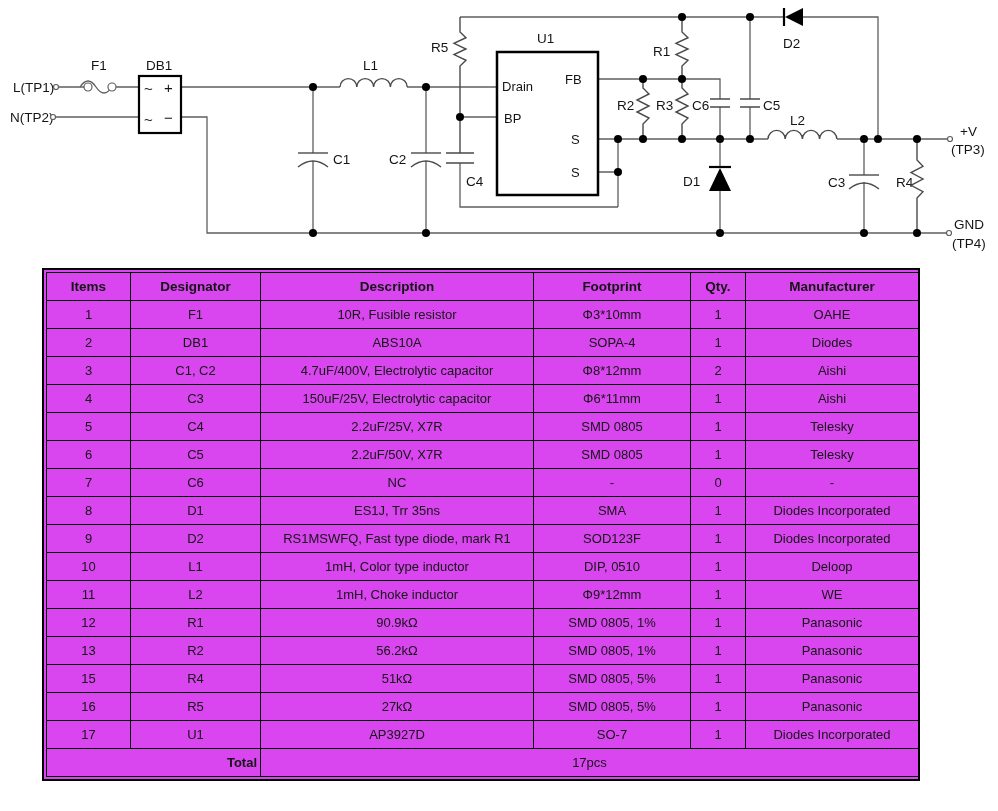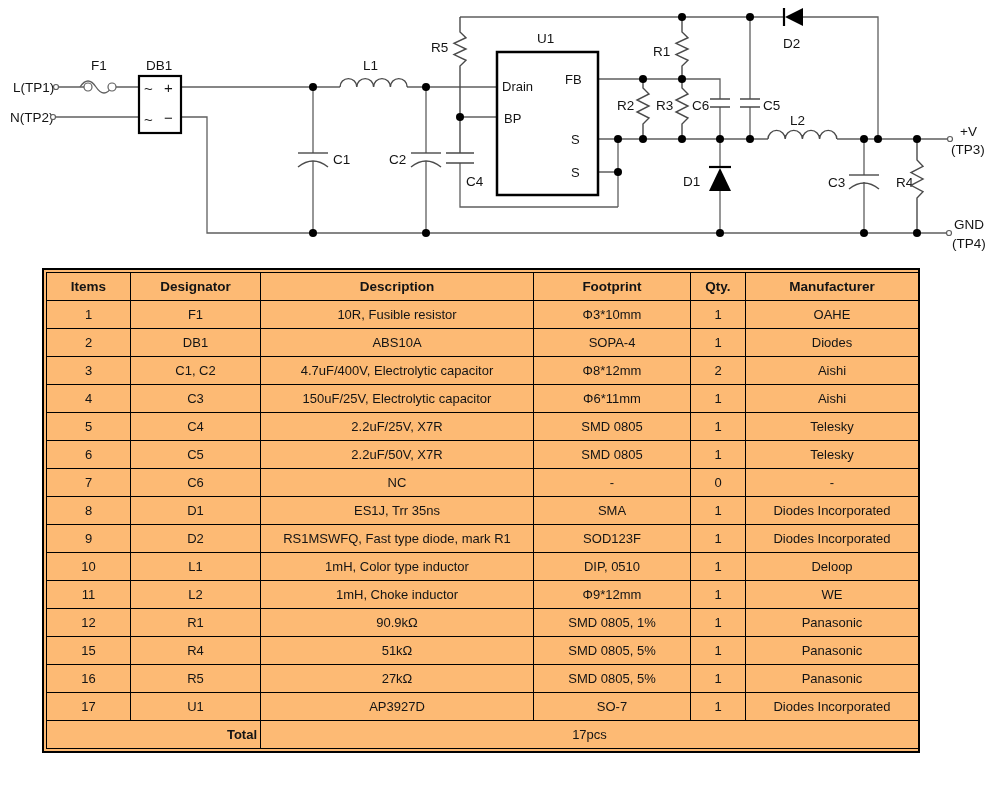--- a/index.html
+++ b/index.html
@@ -3,21 +3,21 @@
 <meta charset="utf-8">
 <style>
   html,body{margin:0;padding:0;background:#ffffff;}
   body{width:998px;height:811px;font-family:"Liberation Sans",sans-serif;color:#141414;}
   .page{width:998px;height:811px;background:#fff;overflow:hidden;}
   svg.schematic{display:block;font-family:"Liberation Sans",sans-serif;}
   svg.schematic text{fill:#141414;}
   .lbl{font-size:13.5px;}
   .pin{font-size:13px;}
   .sym{font-size:15px;}
-  .bom-wrap{margin:4px 0 0 42px;width:878px;border:2px solid #000;padding:2px;box-sizing:border-box;background:#fdba74;}
+  .bom-wrap{margin:4px 0 0 42px;width:878px;border:2px solid #000;padding:2px;box-sizing:border-box;background:#d946ef;}
   table.bom{width:100%;border-collapse:collapse;table-layout:fixed;}
   table.bom th,table.bom td{border:1px solid #000;text-align:center;vertical-align:middle;overflow:hidden;}
   table.bom th{font-size:13.5px;font-weight:bold;padding:6px 3px;}
   table.bom td{font-size:13px;padding:6px 3px;}
   table.bom td.total-label{font-weight:bold;text-align:right;}
 </style>
 </head>
 <body>
 
 <div class="page">
@@ -300,20 +300,28 @@
           </tr>
           <tr>
             <td>12</td>
             <td>R1</td>
             <td>90.9kΩ</td>
             <td>SMD 0805, 1%</td>
             <td>1</td>
             <td>Panasonic</td>
           </tr>
           <tr>
+            <td>13</td>
+            <td>R2</td>
+            <td>56.2kΩ</td>
+            <td>SMD 0805, 1%</td>
+            <td>1</td>
+            <td>Panasonic</td>
+          </tr>
+          <tr>
             <td>15</td>
             <td>R4</td>
             <td>51kΩ</td>
             <td>SMD 0805, 5%</td>
             <td>1</td>
             <td>Panasonic</td>
           </tr>
           <tr>
             <td>16</td>
             <td>R5</td>

